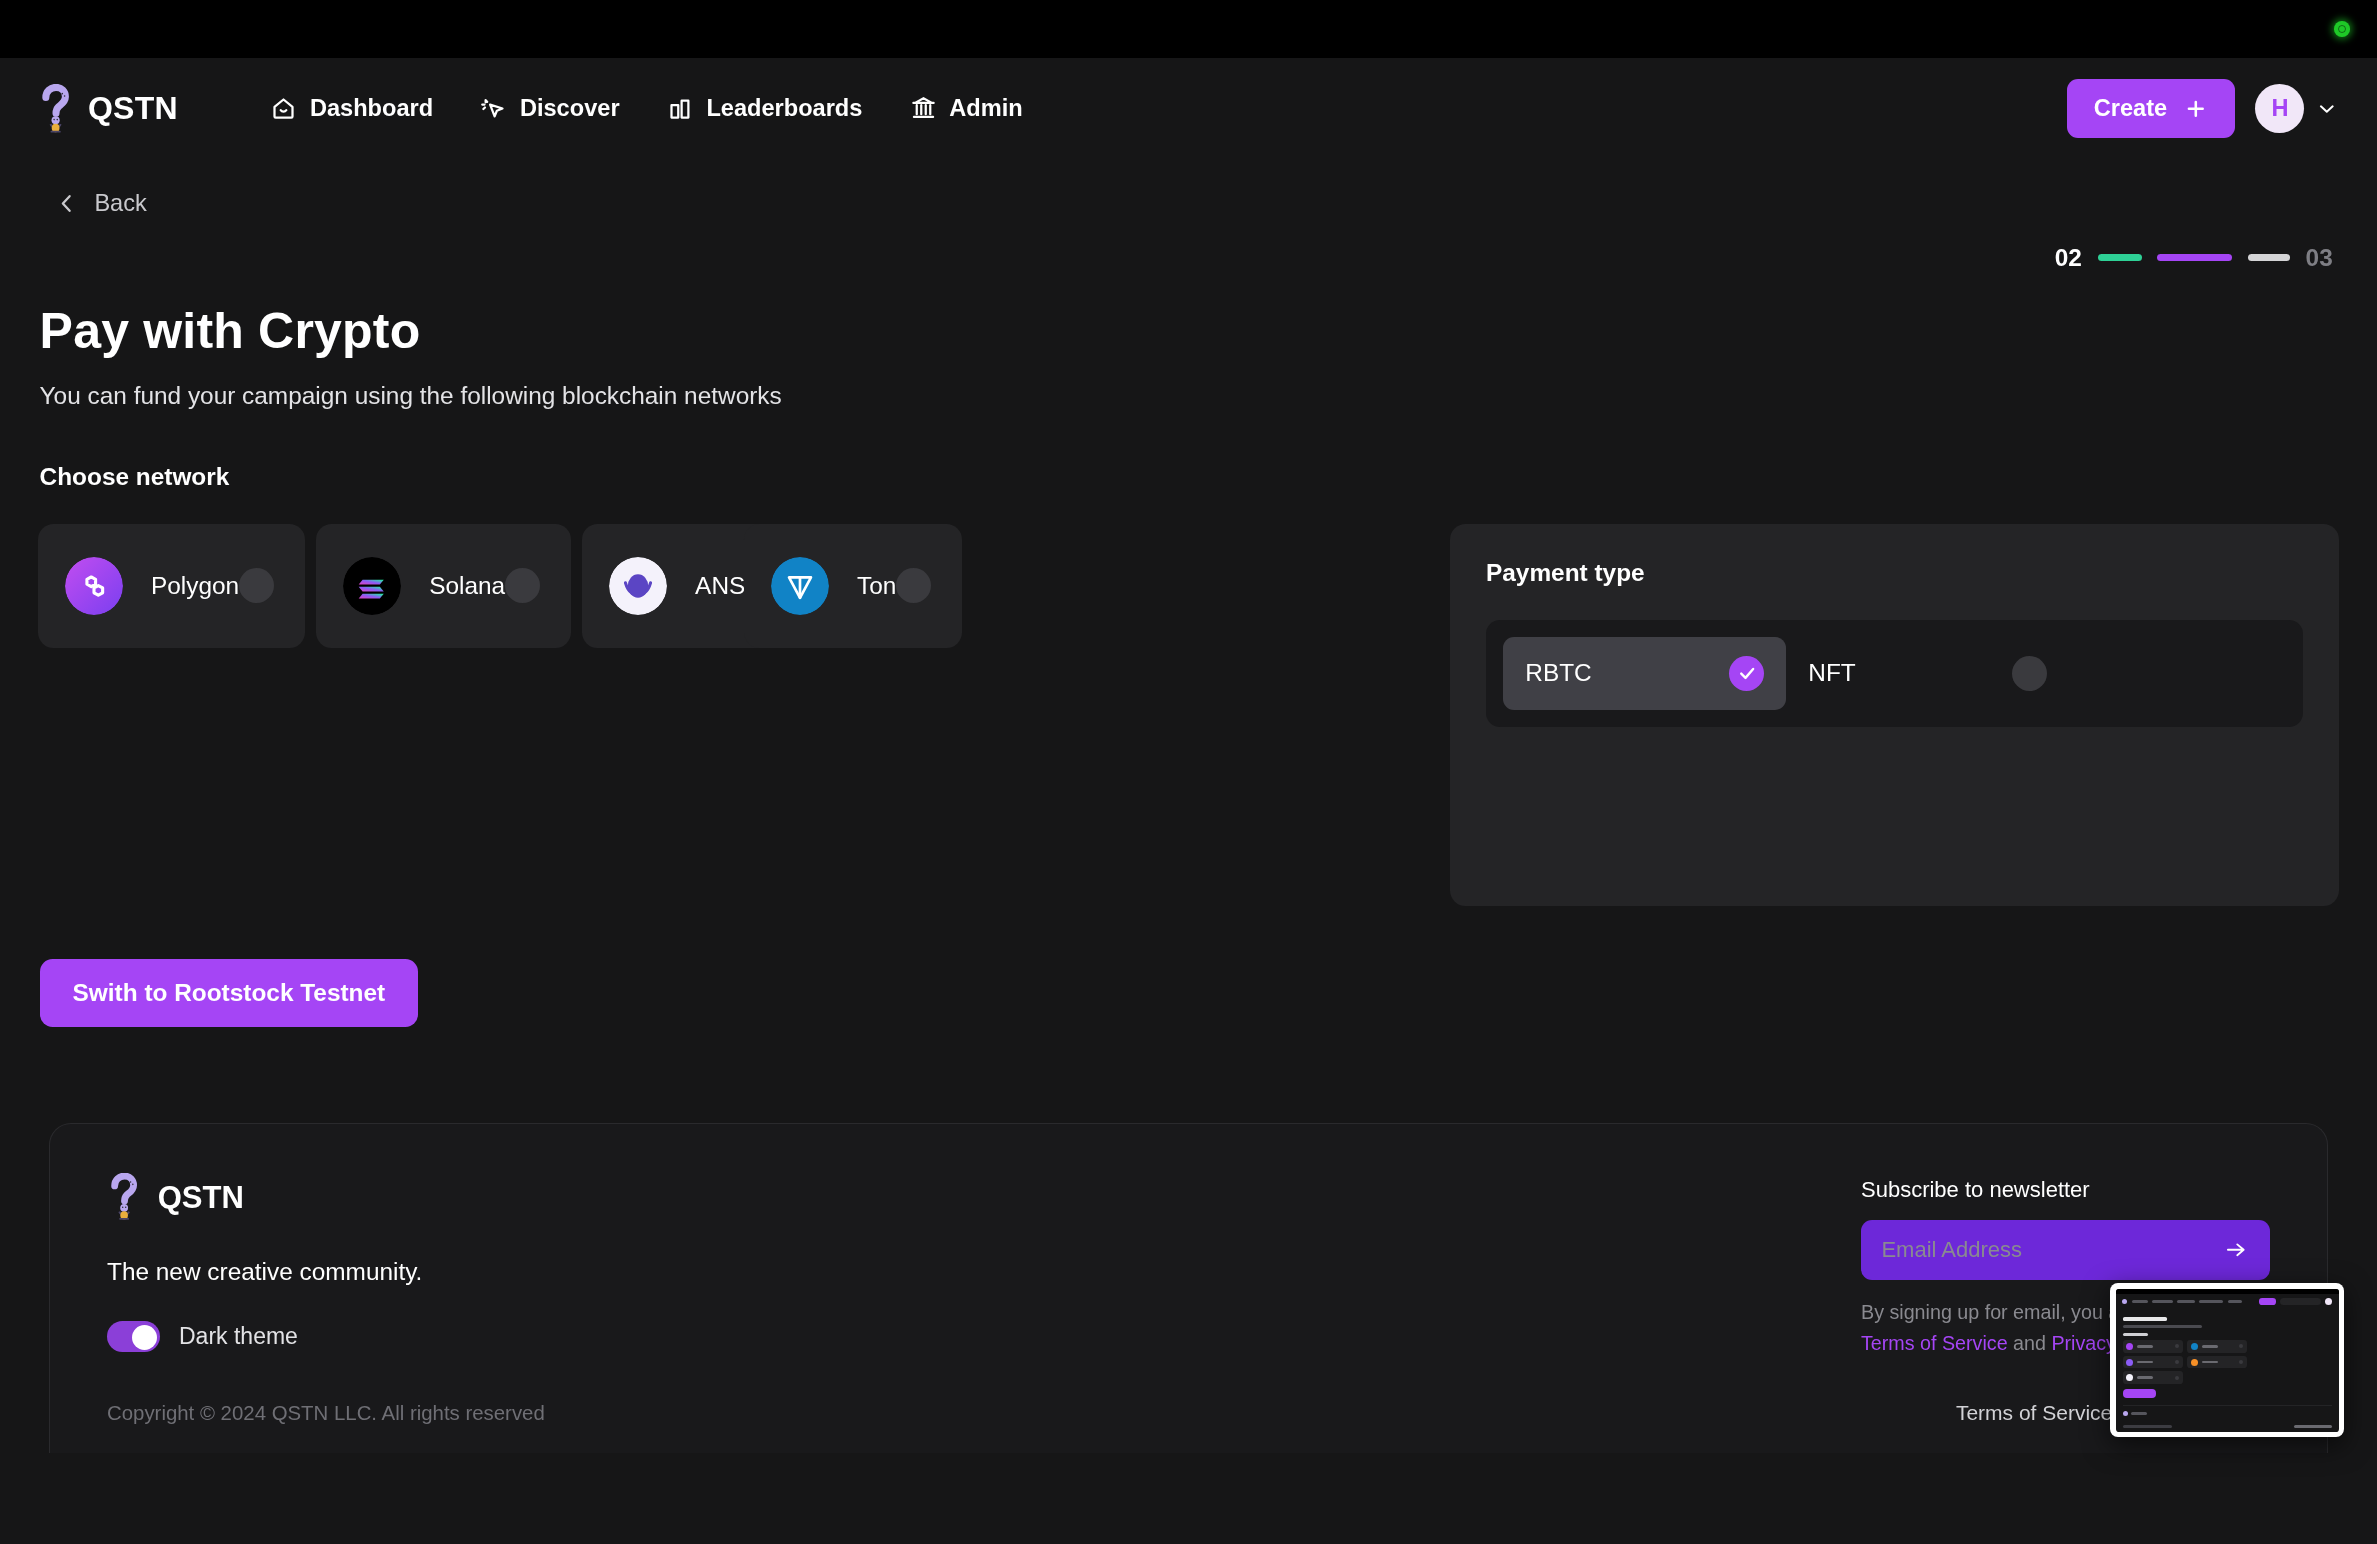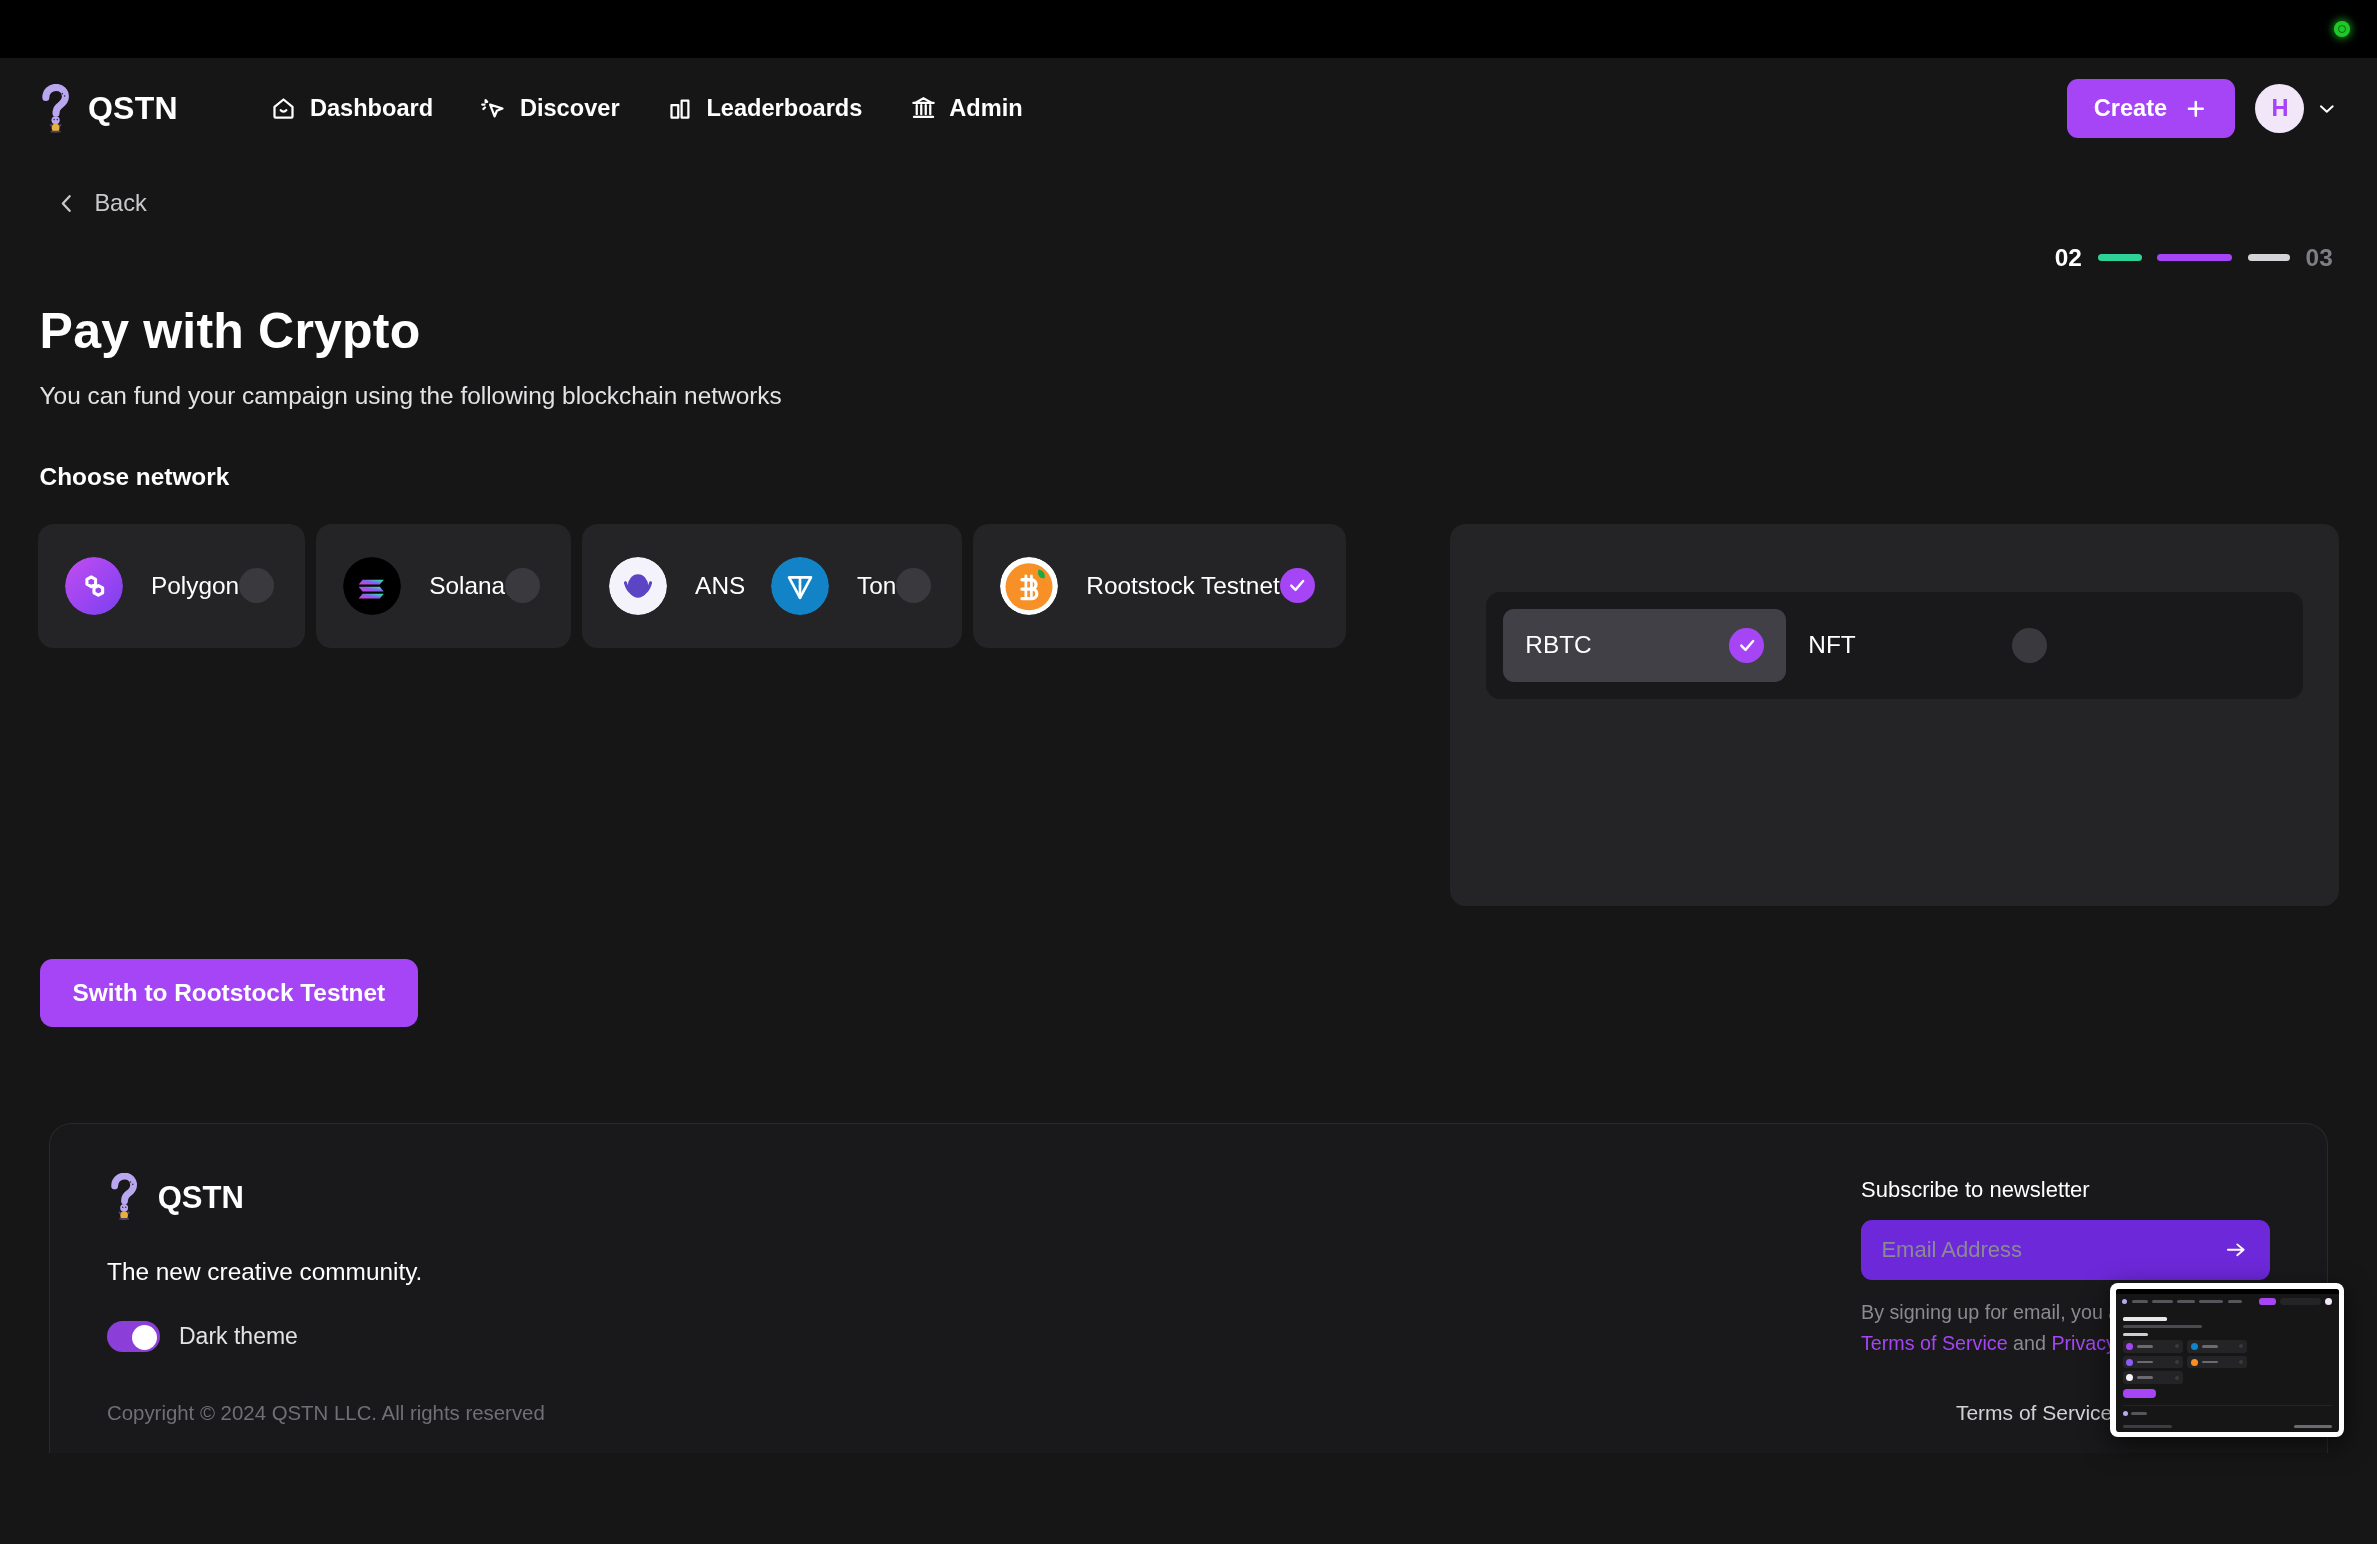--- a/index.html
+++ b/index.html
@@ -371,40 +371,24 @@
               <svg viewBox="0 0 74 74" width="58" height="58">
                 <circle cx="37" cy="37" r="37" fill="#1183c6"></circle>
                 <path d="M23 26h28L37 52z" fill="none" stroke="#fff" stroke-width="3.4" stroke-linejoin="round"></path>
                 <path d="M37 27v25" stroke="#fff" stroke-width="3.4" stroke-linecap="round"></path>
               </svg>
             </span>
             <span class="net-name">Ton</span>
             <span class="radio"></span>
           </div>
 
-          <div class="net-card">
-            <span class="net-icon">
-              <svg viewBox="0 0 74 74" width="58" height="58">
-                <circle cx="37" cy="37" r="37" fill="#fff"></circle>
-                <circle cx="37" cy="38" r="30" fill="#f79027"></circle>
-                <path d="M33 24v26M40 24v26" stroke="#fff" stroke-width="3.6" stroke-linecap="round"></path>
-                <path d="M28 29h12a6 6 0 0 1 0 12H28h13a6 6 0 0 1 0 12H28" fill="none" stroke="#fff" stroke-width="4.2" stroke-linejoin="round" stroke-linecap="round"></path>
-                <path d="M49 16c6 1 9 5 8 11-6 1-10-3-8-11z" fill="#19a94b"></path>
-              </svg>
-            </span>
-            <span class="net-name">Rootstock Testnet</span>
-            <span class="radio on">
-              <svg viewBox="0 0 24 24" width="20.4" height="20.4" fill="none" stroke="#fff" stroke-width="2.8" stroke-linecap="round" stroke-linejoin="round">
-                  <path d="M5 12.5 10 17.5 19 7"></path>
-                </svg>
-            </span>
-          </div>
         </div>
 
         <div class="pay-panel">
+          <div class="pay-title">Payment type</div>
           <div class="pay-group">
             <div class="pay-opt sel">
               <span class="lbl">RBTC</span>
               <span class="radio on">
                 <svg viewBox="0 0 24 24" width="20.4" height="20.4" fill="none" stroke="#fff" stroke-width="2.8" stroke-linecap="round" stroke-linejoin="round">
                     <path d="M5 12.5 10 17.5 19 7"></path>
                   </svg>
               </span>
             </div>
             <div class="pay-opt">

